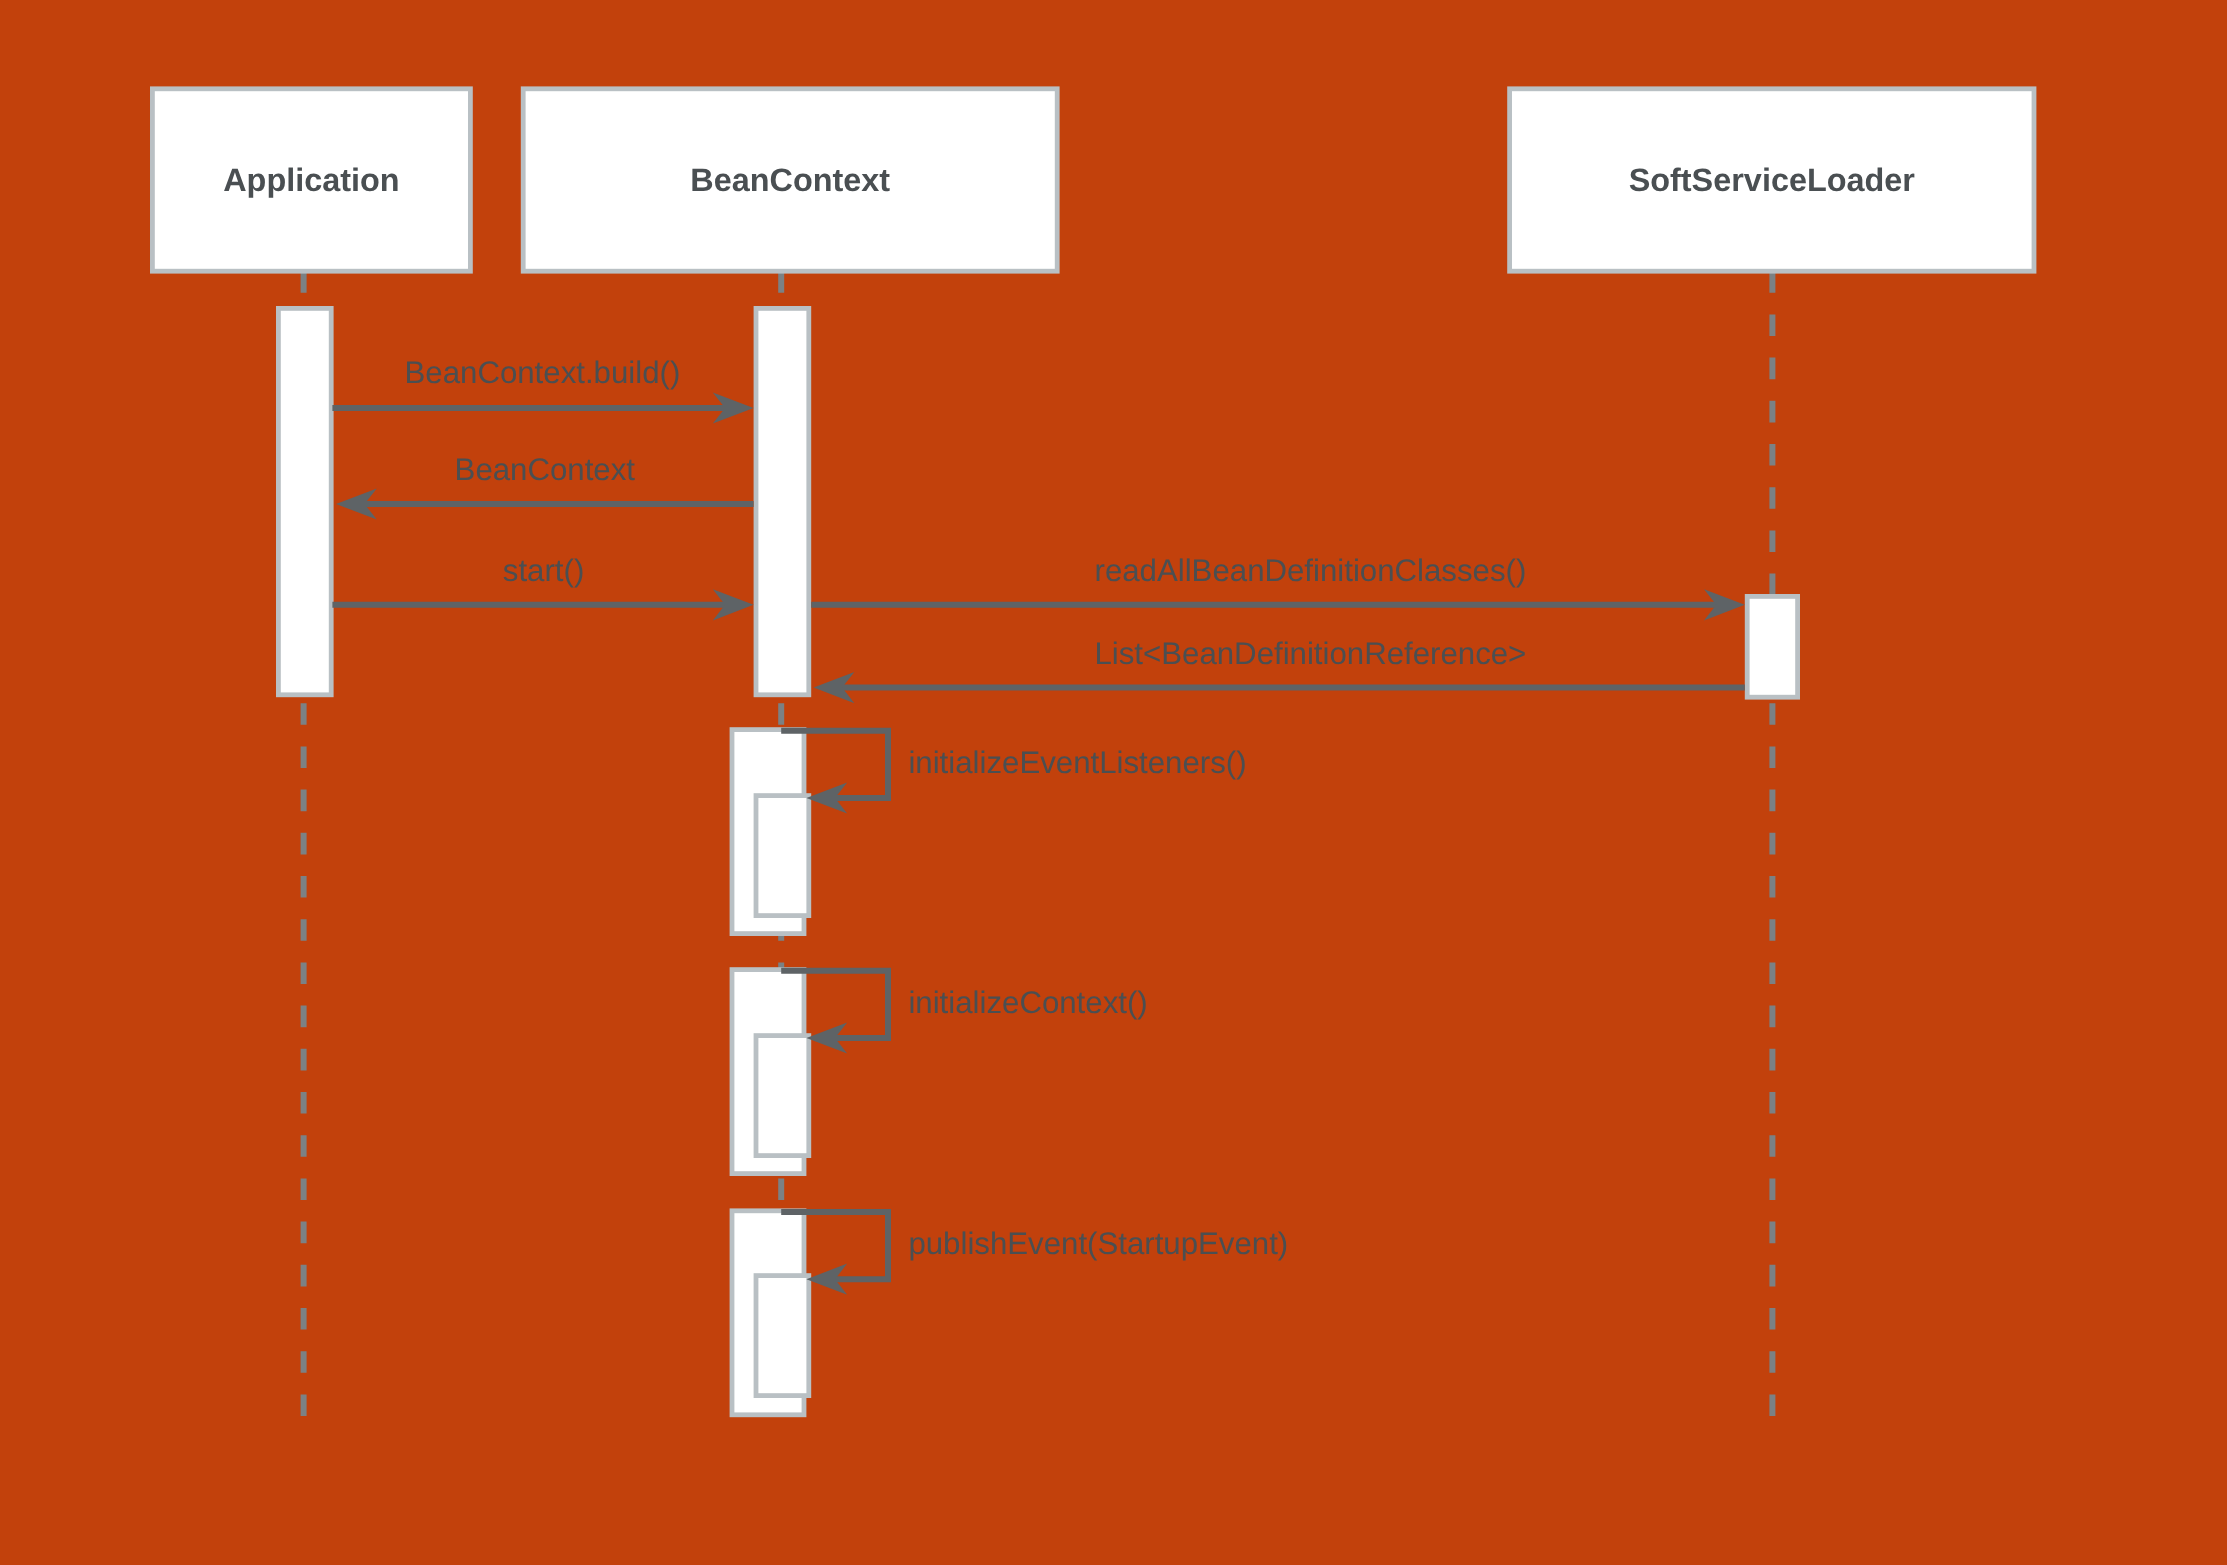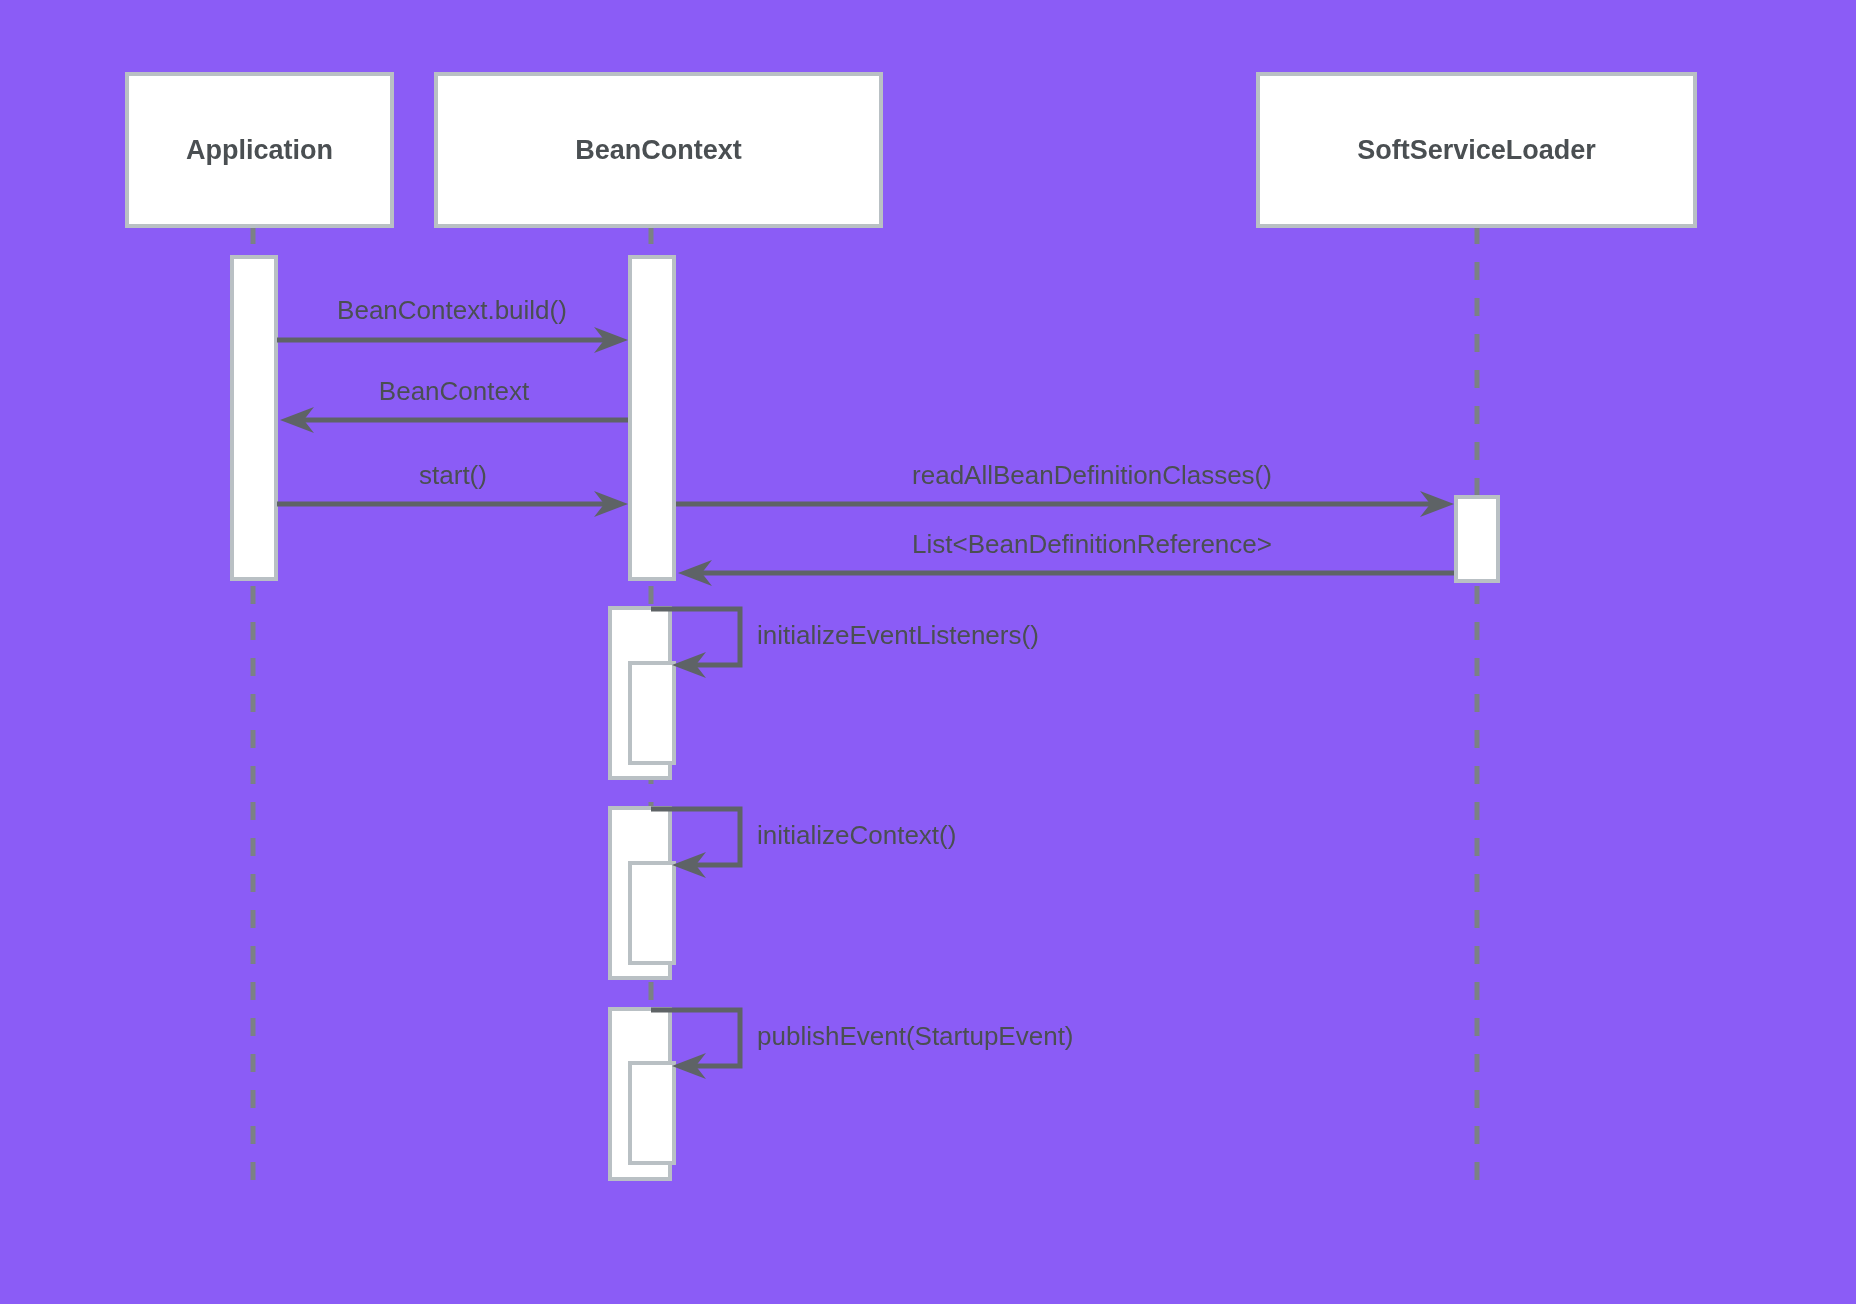--- a/index.html
+++ b/index.html
@@ -10,21 +10,21 @@
   body {
     width: 1856px;
     height: 1304px;
     font-family: "Liberation Sans", sans-serif;
     overflow: hidden;
   }
   #diagram-root {
     position: relative;
     width: 1856px;
     height: 1304px;
-    background: #8b5cf6;
+    background: #c2410c;
   }
   svg.seq {
     display: block;
     width: 1856px;
     height: 1304px;
   }
   .participant-box {
     fill: #ffffff;
     stroke: #b9c0c4;
     stroke-width: 4;

